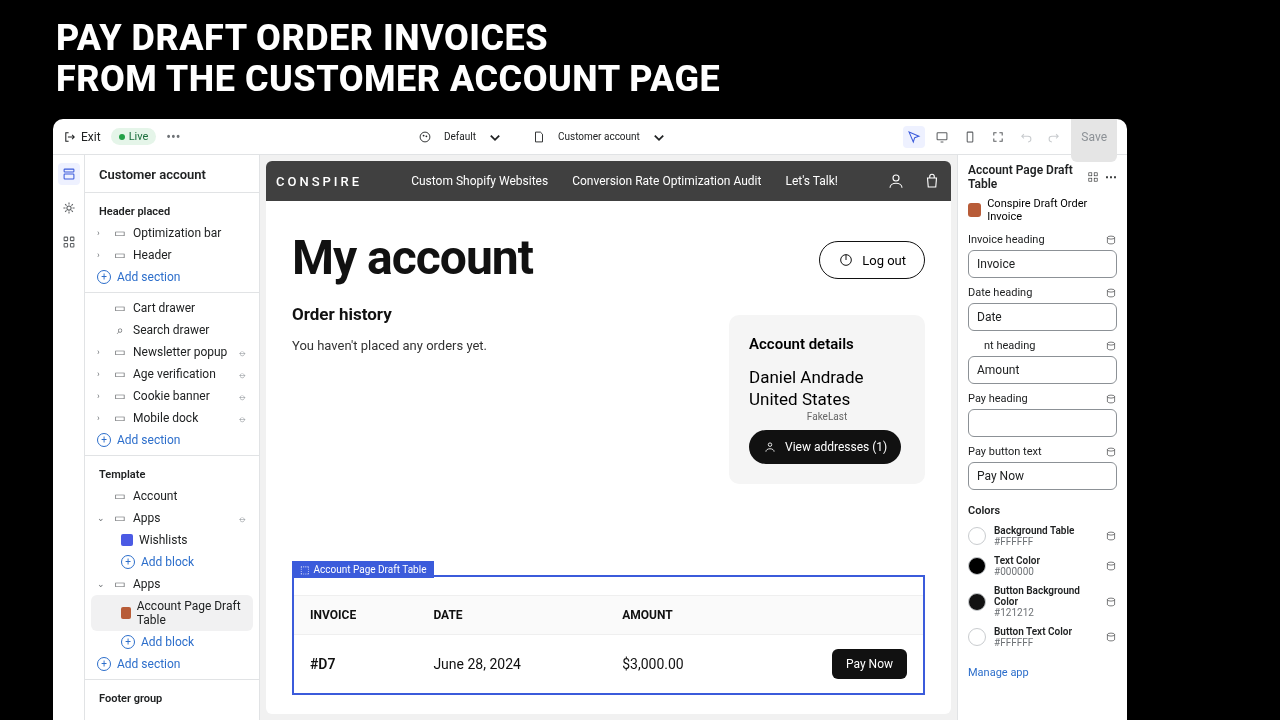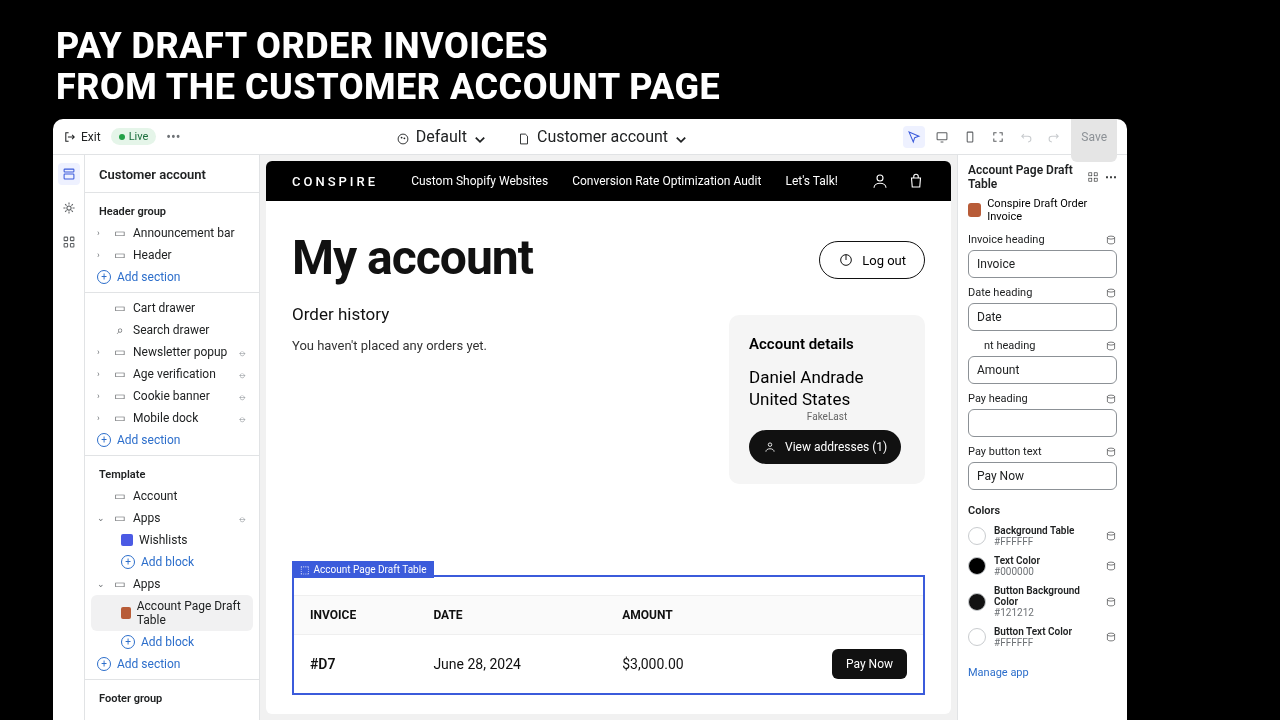--- a/index.html
+++ b/index.html
@@ -1,26 +1,26 @@
 <!DOCTYPE html>
 <html><head>
 <meta charset="utf-8">
 <style>
 *{margin:0;padding:0;box-sizing:border-box;font-family:-apple-system,BlinkMacSystemFont,"Segoe UI",Roboto,sans-serif}
 body{background:#000;width:1280px;height:720px;overflow:hidden;position:relative}
-.hero-text{position:absolute;top:26px;left:56px;color:#fff;font-weight:800;font-size:36px;line-height:1.15;letter-spacing:.5px}
+.hero-text{position:absolute;top:18px;left:56px;color:#fff;font-weight:800;font-size:36px;line-height:1.15;letter-spacing:.5px}
 .editor-window{position:absolute;top:119px;left:53px;width:1074px;height:601px;background:#fff;border-radius:10px 10px 0 0;overflow:hidden;display:flex;flex-direction:column}
 .topbar{height:36px;border-bottom:1px solid #e1e3e5;display:flex;align-items:center;padding:0 10px;font-size:12px;color:#202223}
 .topbar-left{display:flex;align-items:center;gap:10px}
 .exit-btn{display:flex;align-items:center;gap:4px;cursor:pointer;color:#202223}
 .live-badge{display:flex;align-items:center;gap:4px;background:#e5f5e9;border-radius:10px;padding:2px 8px;font-size:11px;color:#1a6e3c}
 .live-dot{width:6px;height:6px;background:#23a047;border-radius:50%}
 .dots{color:#6d7175;cursor:pointer;font-size:14px}
 .topbar-center{flex:1;display:flex;align-items:center;justify-content:center;gap:30px}
-.chip{display:flex;align-items:flex-end;gap:6px;color:#202223;cursor:pointer;font-size:16px}
+.chip{display:flex;align-items:center;gap:12px;color:#202223;cursor:pointer;font-size:10px}
 .chip svg,.icon-sm{width:14px;height:14px}
 .topbar-right{display:flex;align-items:center;gap:6px}
 .ticon{width:22px;height:22px;display:flex;align-items:center;justify-content:center;border-radius:4px;cursor:pointer;color:#5c5f62}
 .ticon.active{background:#eef1ff;color:#3b5bdb}
 .save-btn{background:#e5e5e5;color:#8c9196;border-radius:6px;padding:18px 10px;font-size:12px;cursor:default}
 .editor-body{flex:1;display:flex;overflow:hidden}
 .rail{width:32px;border-right:1px solid #e1e3e5;display:flex;flex-direction:column;align-items:center;padding-top:8px;gap:12px}
 .rail-icon{width:22px;height:22px;display:flex;align-items:center;justify-content:center;border-radius:4px;cursor:pointer;color:#5c5f62}
 .rail-icon.active{background:#eef1ff;color:#3b5bdb}
 .left-panel{width:175px;border-right:1px solid #e1e3e5;overflow-y:auto;font-size:12px;color:#202223;padding:6px}
@@ -31,29 +31,29 @@
 .tree-item.selected{background:#f1f1f2}
 .tree-item .caret{width:10px;color:#6d7175;font-size:9px}
 .tree-item .ico{width:14px;height:14px;display:flex;align-items:center;justify-content:center;color:#5c5f62}
 .tree-item.indent2{padding-left:30px}
 .eye-off{margin-left:auto;color:#8c9196;font-size:11px}
 .add-link{color:#2c6ecb;display:flex;align-items:center;gap:6px;padding:4px 6px;cursor:pointer}
 .add-link.indent2{padding-left:30px}
 .add-link .plus-circ{width:14px;height:14px;border:1px solid #2c6ecb;border-radius:50%;display:flex;align-items:center;justify-content:center;font-size:10px;line-height:1}
 .preview{flex:1;background:#f1f1f1;padding:6px;overflow:hidden;position:relative}
 .site{background:#fff;height:100%;border-radius:6px;overflow:hidden;position:relative}
-.site-header{background:#000000;color:#fff;height:40px;display:flex;align-items:center;padding:0 26px}
+.site-header{background:#404040;color:#fff;height:40px;display:flex;align-items:center;padding:0 10px}
 .brand{font-size:13px;letter-spacing:3px;font-weight:500}
 .site-nav{flex:1;display:flex;justify-content:center;gap:24px;font-size:12px}
 .site-nav span{cursor:pointer}
 .site-icons{display:flex;gap:18px}
 .site-content{padding:28px 26px;position:relative}
 .acct-title{font-size:48px;font-weight:700;letter-spacing:-1px;color:#111}
 .logout-btn{position:absolute;right:26px;top:40px;border:1px solid #111;border-radius:24px;padding:10px 18px;display:flex;align-items:center;gap:8px;font-size:13px;cursor:pointer;background:#fff}
-.order-hist{font-size:17px;font-weight:400;margin-top:18px;color:#111}
+.order-hist{font-size:17px;font-weight:700;margin-top:18px;color:#111}
 .no-orders{font-size:13px;color:#333;margin-top:14px}
 .acct-details{position:absolute;right:26px;top:114px;width:196px;background:#f5f5f5;border-radius:10px;padding:20px}
 .acct-details h3{font-size:15px;font-weight:600;margin-bottom:14px}
 .acct-details .line{font-size:17px;color:#000000;margin-bottom:2px}
 .fakelast{font-size:10px;color:#666;text-align:center;margin:2px 0 8px}
 .view-addr{background:#111;color:#fff;border-radius:22px;padding:10px 14px;font-size:12px;display:flex;align-items:center;gap:8px;cursor:pointer;margin-top:6px;border:none}
 .block-tag{position:absolute;left:26px;top:360px;background:#3b5bdb;color:#fff;font-size:10px;padding:3px 8px;display:flex;align-items:center;gap:4px;z-index:2}
 .draft-table{position:absolute;left:26px;right:26px;top:374px;border:2px solid #3b5bdb;background:#fff;padding:18px 0 0}
 .draft-table table{width:100%;border-collapse:collapse}
 .draft-table th{text-align:left;font-size:12px;font-weight:700;padding:12px 16px;border-top:1px solid #efefef;border-bottom:1px solid #efefef;color:#111;background:#fafafa}
@@ -179,25 +179,25 @@
             <rect x="12" y="3" width="5" height="5" rx="1" fill="none" stroke="currentColor" stroke-width="1.5"></rect>
             <rect x="3" y="12" width="5" height="5" rx="1" fill="none" stroke="currentColor" stroke-width="1.5"></rect>
             <rect x="12" y="12" width="5" height="5" rx="1" fill="none" stroke="currentColor" stroke-width="1.5"></rect>
           </svg>
         </div>
     </div>
 
     <div class="left-panel">
       <div class="panel-title">Customer account</div>
       <div class="section-divider"></div>
-      <div class="group-label">Header group</div>
-      <div class="tree-item">
-          <span class="caret">›</span>
-          <span class="ico">▭</span>
-          <span>Announcement bar</span>
+      <div class="group-label">Header placed</div>
+      <div class="tree-item">
+          <span class="caret">›</span>
+          <span class="ico">▭</span>
+          <span>Optimization bar</span>
         </div>
       <div class="tree-item">
           <span class="caret">›</span>
           <span class="ico">▭</span>
           <span>Header</span>
         </div>
       <div class="add-link">
           <span class="plus-circ">+</span>
           <span>Add section</span>
         </div>

